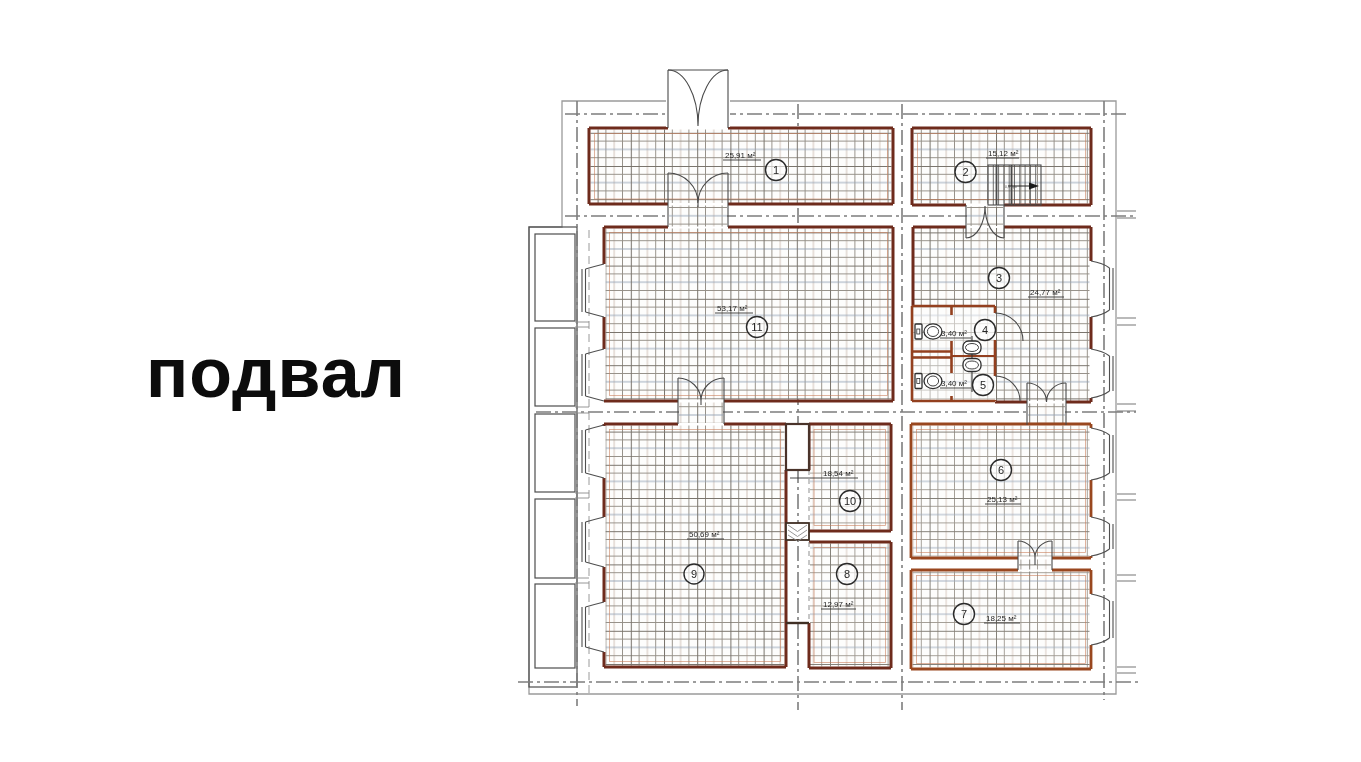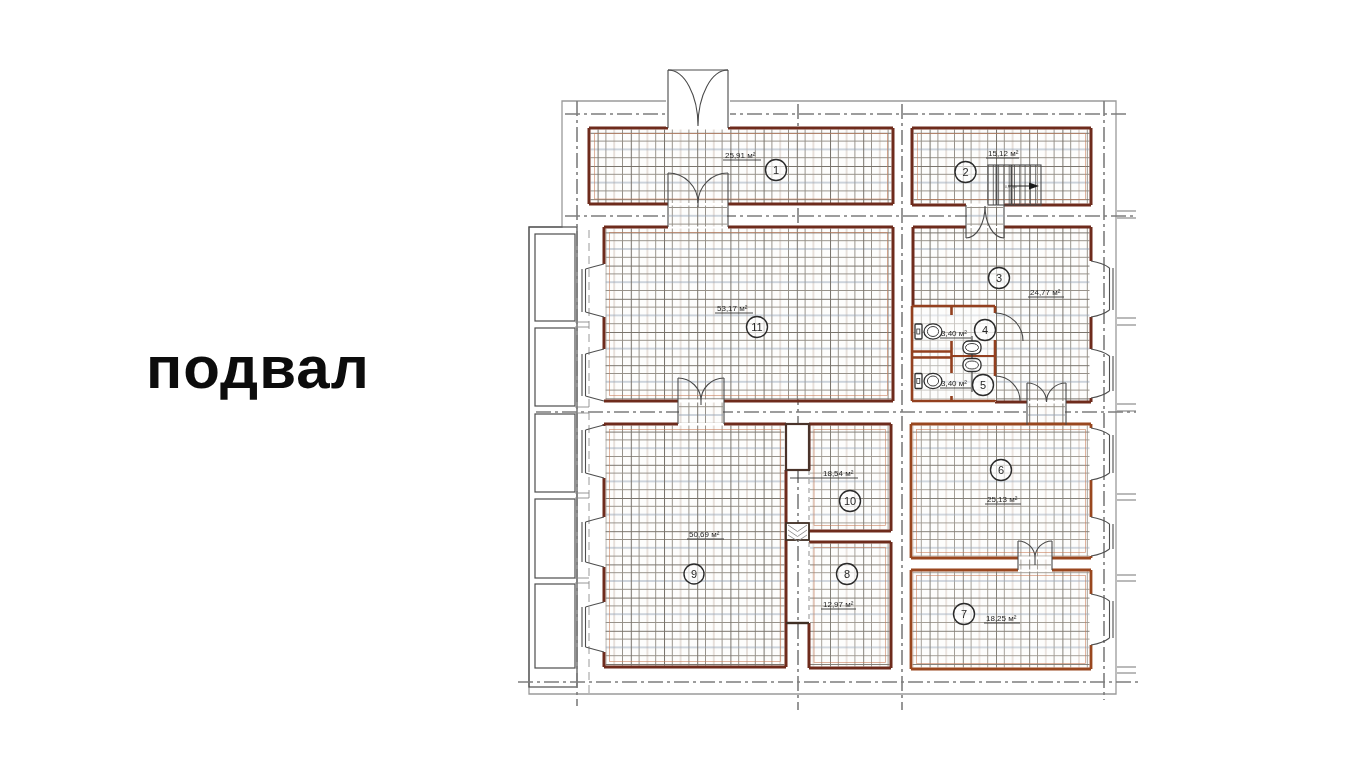--- a/index.html
+++ b/index.html
@@ -1,16 +1,16 @@
 <!DOCTYPE html>
 <html><head>
 <meta charset="utf-8">
 <style>
 html,body{margin:0;padding:0;background:#ffffff;width:1361px;height:762px;overflow:hidden;}
-.title{position:absolute;left:146px;top:333px;font-family:"Liberation Sans",sans-serif;font-weight:bold;font-size:60px;color:#0c0c0c;letter-spacing:1px;}
+.title{position:absolute;left:146px;top:333px;font-family:"Liberation Sans",sans-serif;font-weight:bold;font-size:70px;color:#0c0c0c;letter-spacing:1px;}
 svg{position:absolute;left:0;top:0;}
 text{font-family:"Liberation Sans",sans-serif;fill:#262626;}
 .lab{font-size:8px;}
 .num{font-size:11px;text-anchor:middle;}
 </style>
 </head>
 <body>
 <div class="title">подвал</div>
 <svg width="1361" height="762" viewBox="0 0 1361 762">
 <defs>

